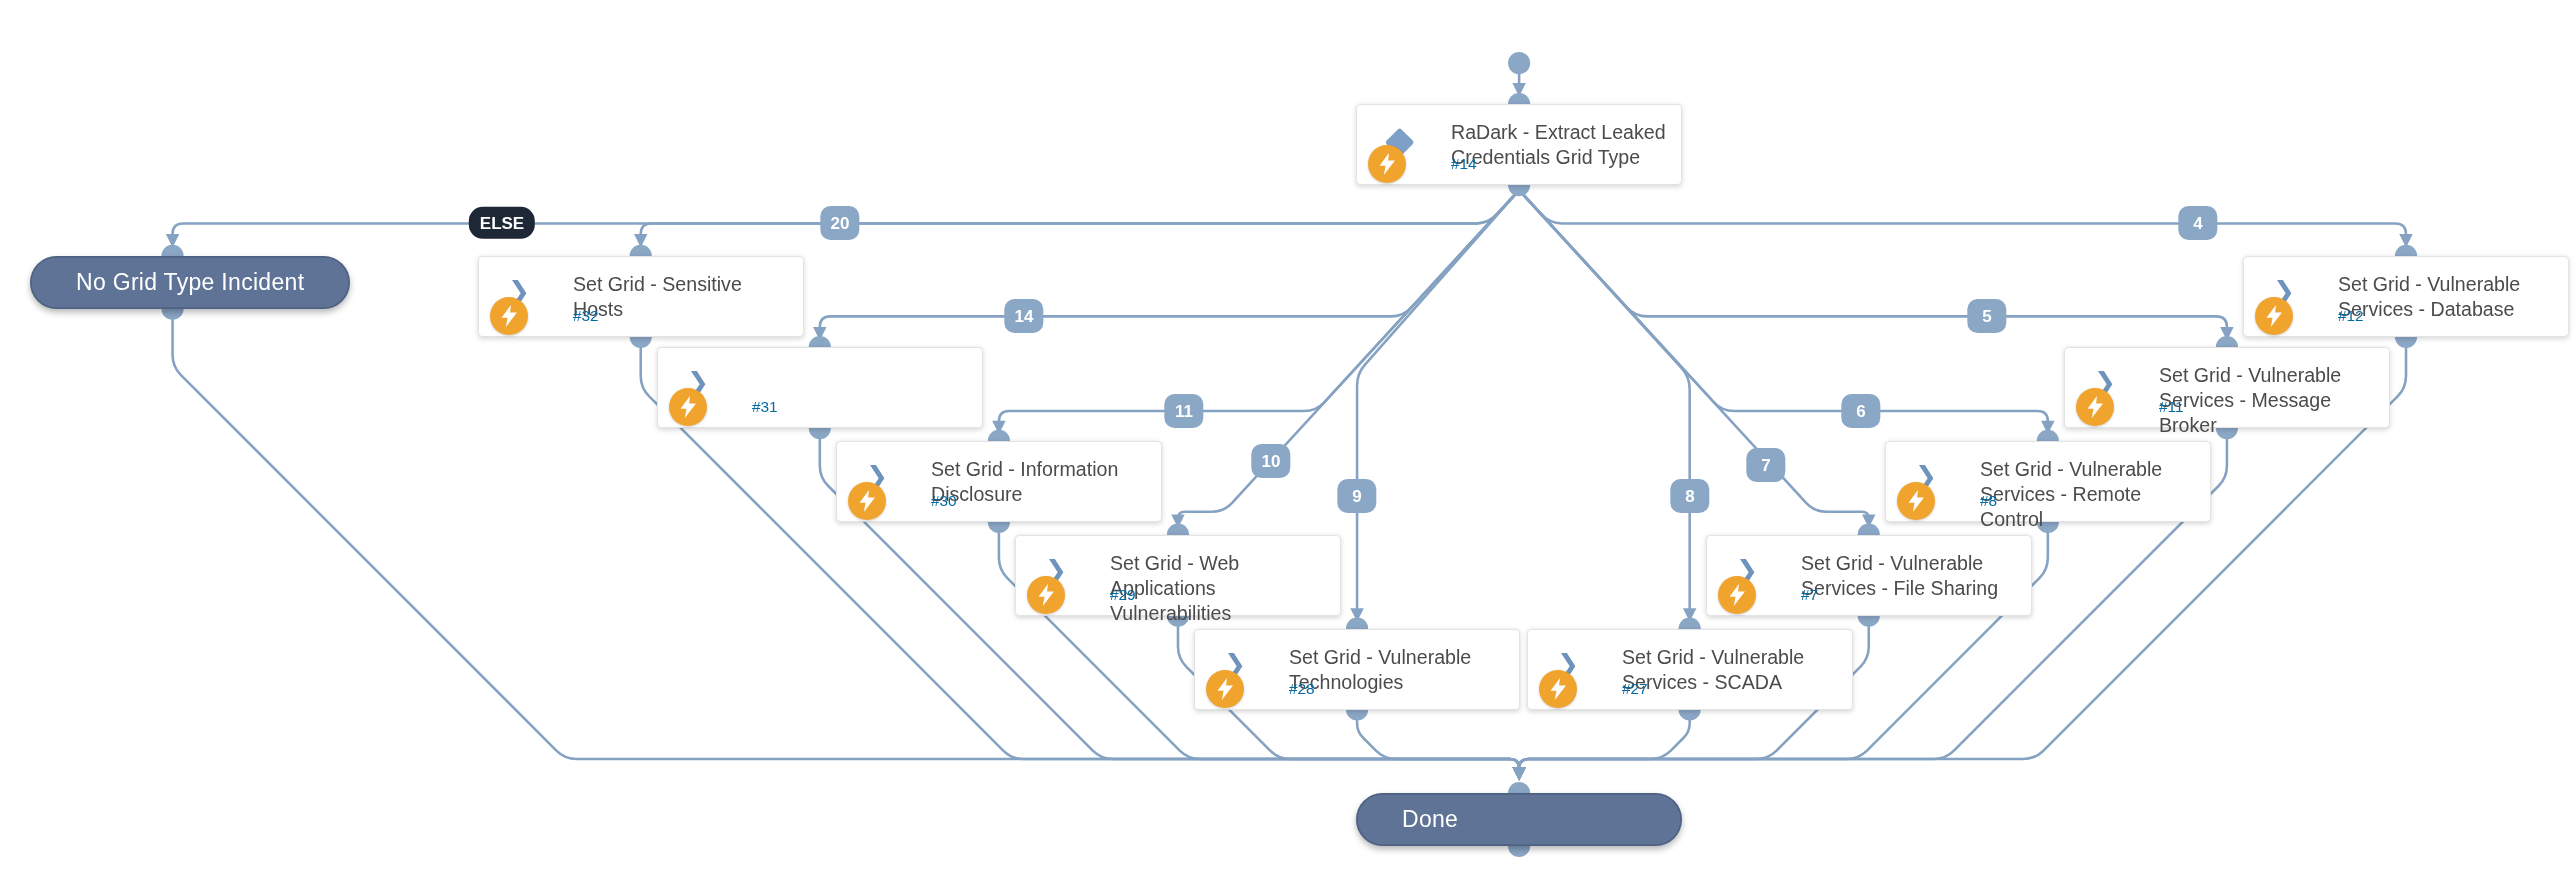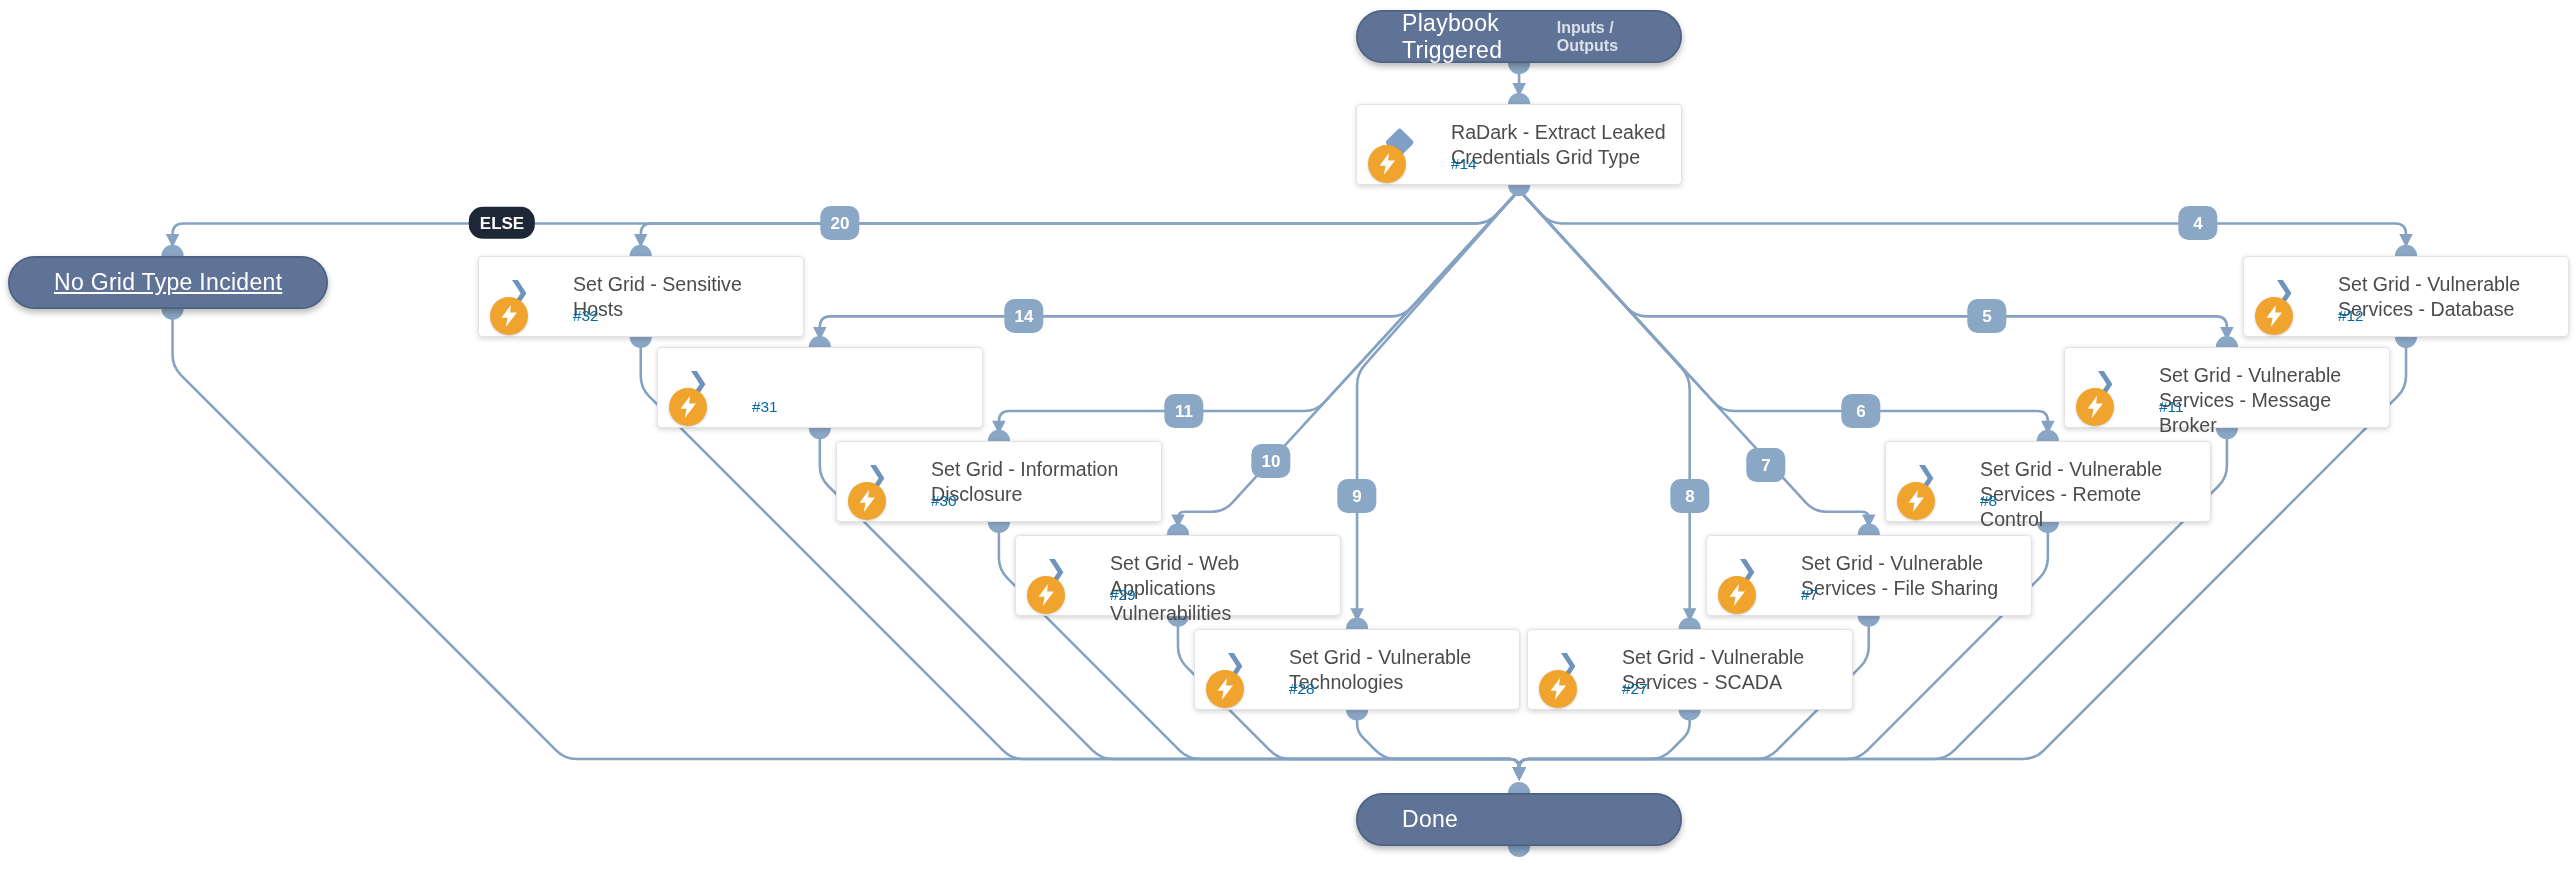--- a/index.html
+++ b/index.html
@@ -110,38 +110,33 @@
       <circle cx="2191" cy="627" r="13" fill="#8ba7c6"></circle>
       <circle cx="2191" cy="722" r="13" fill="#8ba7c6"></circle>
       <circle cx="2401" cy="517" r="13" fill="#8ba7c6"></circle>
       <circle cx="2401" cy="612" r="13" fill="#8ba7c6"></circle>
       <circle cx="2611" cy="407" r="13" fill="#8ba7c6"></circle>
       <circle cx="2611" cy="502" r="13" fill="#8ba7c6"></circle>
       <circle cx="2821" cy="300" r="13" fill="#8ba7c6"></circle>
       <circle cx="2821" cy="395" r="13" fill="#8ba7c6"></circle>
     </svg>
 
-  <div class="pill" style="left:1356px;top:10.2px;width:326px;">
-    <span class="pill-label">Playbook Triggered</span>
-    <span class="pill-spacer"></span>
-    <span class="pill-link">Inputs / Outputs</span>
-  </div>
 
   <div class="task-card" style="left:1356px;top:104px;">
     <span class="diamond-icon"></span>
     <span class="auto-circle">
       <svg width="20.5" height="24" viewBox="0 0 24 28">
           <path d="M14 1 L3 16 L10 16 L8 27 L21 10 L13 10 Z" fill="#ffffff"></path>
         </svg>
     </span>
     <div class="task-title">RaDark - Extract Leaked Credentials Grid Type</div>
     <div class="task-id">#14</div>
   </div>
 
-  <div class="pill" style="left:8px;top:256px;width:320px;text-decoration:underline;">
+  <div class="pill" style="left:30px;top:256px;width:320px;">
     <span class="pill-label">No Grid Type Incident</span>
   </div>
 
   <div class="pill" style="left:1356px;top:793px;width:326px;">
     <span class="pill-label">Done</span>
   </div>
 
   <div id="tasks">
       <div class="task-card" style="left: 478px; top: 256px;">
         <span class="chevron-icon">❯</span>

